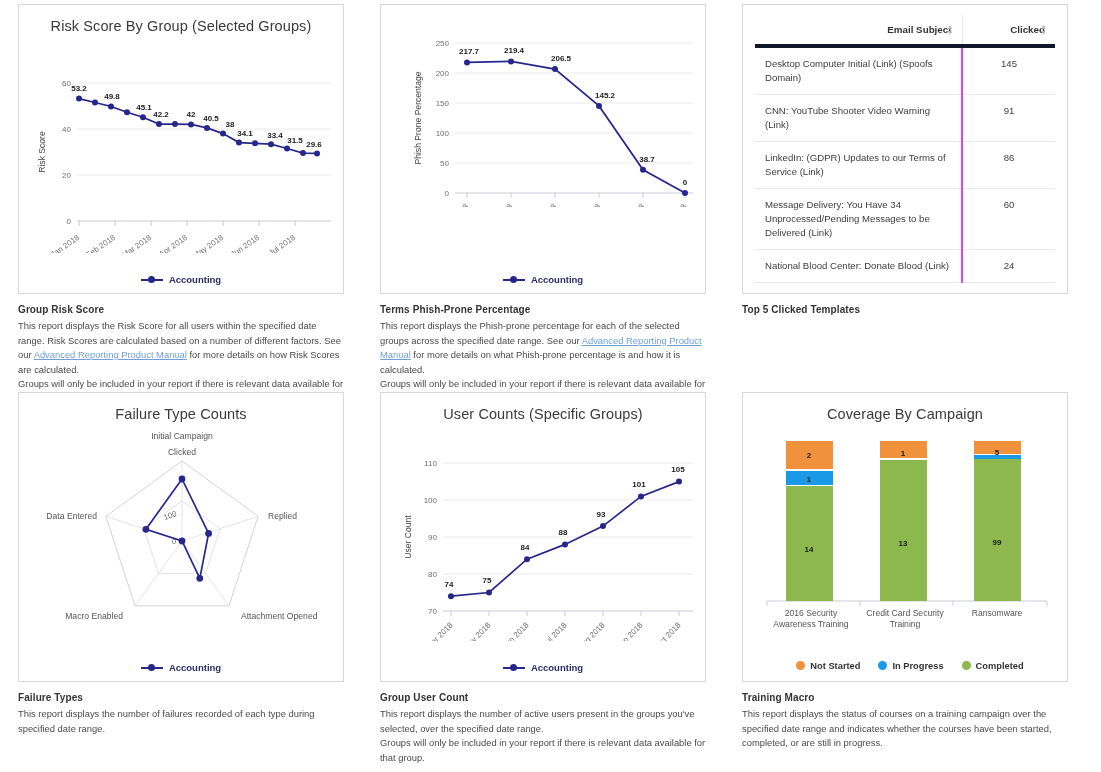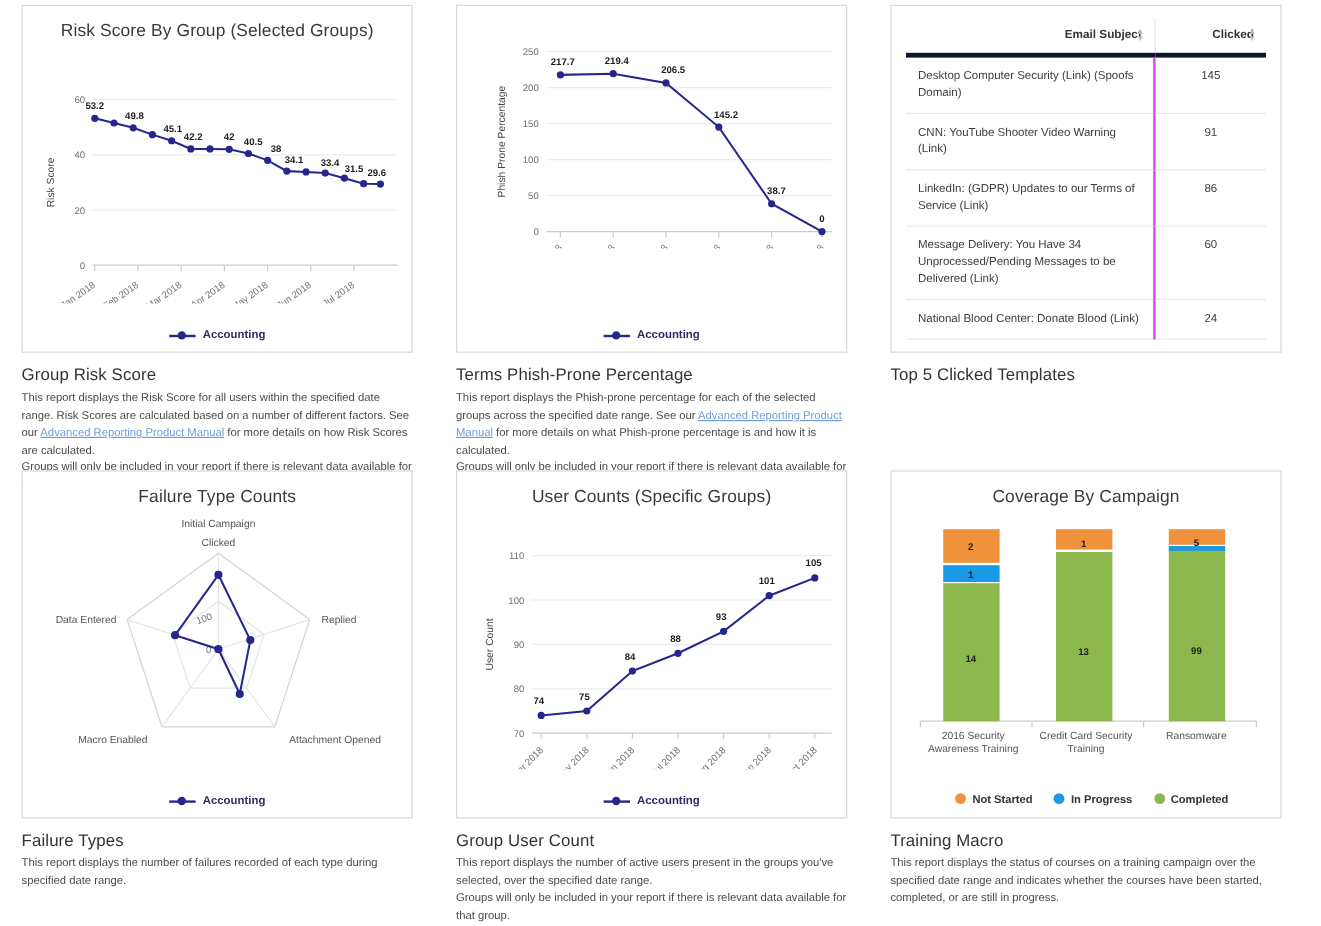--- a/index.html
+++ b/index.html
@@ -31,22 +31,22 @@
     color:#3a3a3a;
     font-weight:400;
     margin:12px 10px 0 10px;
     line-height:1.25;
     letter-spacing:.1px;
   }
   .chart-title.two{font-size:14px;}
   .desc{margin-top:10px;}
   .desc h4{
     margin:0 0 4px 0;
-    font-size:14px;
-    font-weight:normal;
+    font-size:10px;
+    font-weight:bold;
     color:#333;
     letter-spacing:.1px;
   }
   .desc p{
     margin:0;
     font-size:9.4px;
     line-height:14.5px;
     color:#4a4a4a;
   }
   .lnk{color:#6f9fd8;}
@@ -259,21 +259,21 @@
                 <span class="sorter">▲<br>▼</span>
               </th>
               <th class="col-clicked">
                 <span>Clicked</span>
                 <span class="sorter">▲<br>▼</span>
               </th>
             </tr>
           </thead>
           <tbody>
             <tr>
-              <td>Desktop Computer Security (Link) (Spoofs Domain)</td>
+              <td>Desktop Computer Initial (Link) (Spoofs Domain)</td>
               <td class="col-clicked">145</td>
             </tr>
             <tr>
               <td>CNN: YouTube Shooter Video Warning (Link)</td>
               <td class="col-clicked">91</td>
             </tr>
             <tr>
               <td>LinkedIn: (GDPR) Updates to our Terms of Service (Link)</td>
               <td class="col-clicked">86</td>
             </tr>

